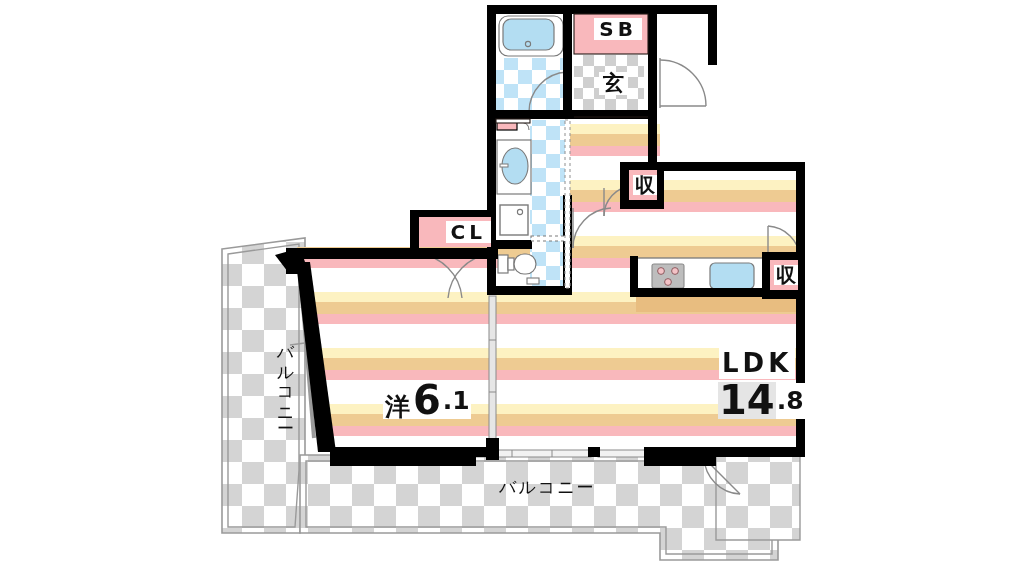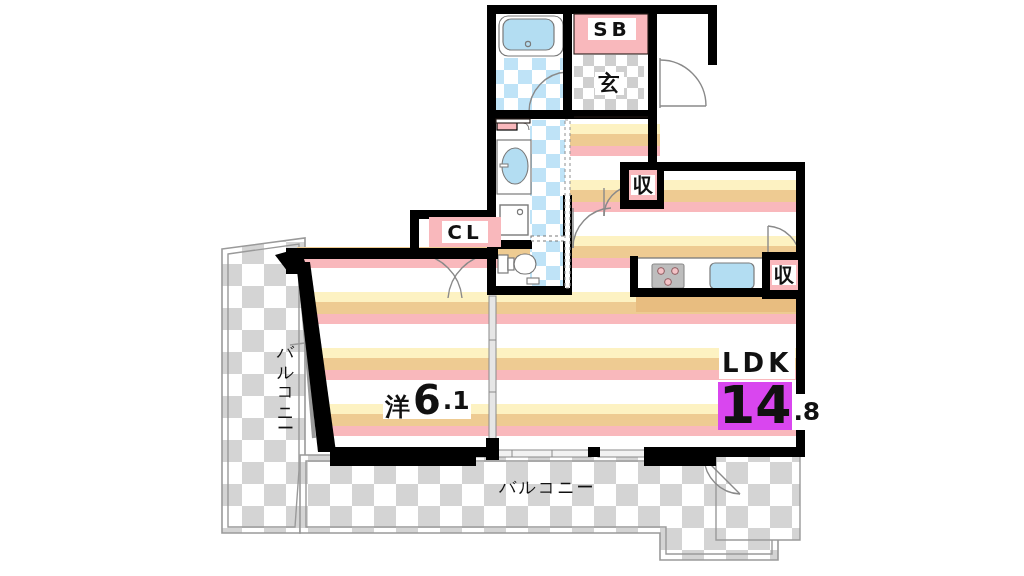--- a/index.html
+++ b/index.html
@@ -1,21 +1,21 @@
 <!DOCTYPE html>
 <html><head>
 <meta charset="utf-8">
 <style>
   html,body{margin:0;padding:0;background:#ffffff;}
   body{font-family:"Liberation Sans","DejaVu Sans",sans-serif;}
   #stage{position:relative;width:1024px;height:576px;background:#ffffff;overflow:hidden;}
   #plan{position:absolute;left:0;top:0;width:1024px;height:576px;}
   .lbl{position:absolute;background:#ffffff;white-space:nowrap;line-height:1;
        font-family:"DejaVu Sans","Liberation Sans",sans-serif;color:#111;}
-  .tagbox{position:absolute;display:flex;align-items:center;justify-content:center;}
+  .tagbox{position:absolute;display:flex;align-items:center;justify-content:flex-end;}
   .vert{writing-mode:vertical-rl;text-orientation:upright;}
 </style>
 </head>
 <body>
 
 <div id="stage">
 
   <svg id="plan" viewBox="0 0 1024 576">
     <defs>
 
@@ -243,21 +243,21 @@
   </svg>
 
   <div class="tagbox" style="left:582px;top:16px;width:60px;height:26px;">
     <span class="lbl" style="position:static;font-size:20px;font-weight:700;letter-spacing:4px;background:#ffffff;padding:1px 5px;">SB</span>
   </div>
 
   <div class="tagbox" style="left:590px;top:68px;width:38px;height:30px;">
     <span class="lbl" style="position:static;font-size:21px;font-weight:700;background:#ffffff;padding:1px 4px;">玄</span>
   </div>
 
-  <div class="tagbox" style="left:429px;top:217px;width:72px;height:30px;background:#f9b8bc;">
+  <div class="tagbox" style="left:419px;top:217px;width:72px;height:30px;background:#f9b8bc;">
     <span class="lbl" style="position:static;font-size:20px;font-weight:700;letter-spacing:4px;background:#ffffff;padding:1px 5px;">CL</span>
   </div>
 
   <div class="tagbox" style="left:629px;top:170px;width:28px;height:30px;background:#f9b8bc;">
     <span class="lbl" style="position:static;font-size:20px;font-weight:700;background:#ffffff;padding:0 2px;">収</span>
   </div>
 
   <div class="tagbox" style="left:770px;top:260px;width:28px;height:30px;background:#f9b8bc;">
     <span class="lbl" style="position:static;font-size:20px;font-weight:700;background:#ffffff;padding:0 2px;">収</span>
   </div>
@@ -265,21 +265,21 @@
   <div style="position:absolute;left:383px;top:382px;display:flex;align-items:flex-end;">
     <span class="lbl" style="position:static;font-size:25px;font-weight:700;background:#ffffff;padding:0 2px;line-height:1;">洋</span>
     <span class="lbl" style="position:static;font-size:40px;font-weight:700;background:#ffffff;padding:0 1px;line-height:0.92;">6</span>
     <span class="lbl" style="position:static;font-size:25px;font-weight:700;background:#ffffff;padding:0 1px;line-height:1.45;">.1</span>
   </div>
 
   <div style="position:absolute;left:707px;top:350px;padding-left:12px;">
     <span class="lbl" style="position:static;font-size:26px;font-weight:700;letter-spacing:4px;background:#ffffff;padding:1px 3px;">LDK</span>
   </div>
   <div style="position:absolute;left:718px;top:382px;display:flex;align-items:flex-end;">
-    <span class="lbl" style="position:static;font-size:52px;font-weight:700;background:#d946ef;padding:0 1px;line-height:0.92;">14</span>
+    <span class="lbl" style="position:static;font-size:40px;font-weight:700;background:#e5e5e5;padding:0 1px;line-height:0.92;">14</span>
     <span class="lbl" style="position:static;font-size:25px;font-weight:700;background:#ffffff;padding:0 1px;line-height:1.45;">.8</span>
   </div>
 
   <div style="position:absolute;left:277px;top:333px;">
     <span class="lbl vert" style="position:static;font-size:17px;font-weight:500;letter-spacing:2px;background:transparent;">バルコニー</span>
   </div>
   <div style="position:absolute;left:499px;top:479px;">
     <span class="lbl" style="position:static;font-size:17px;font-weight:500;letter-spacing:2px;background:transparent;">バルコニー</span>
   </div>
 

